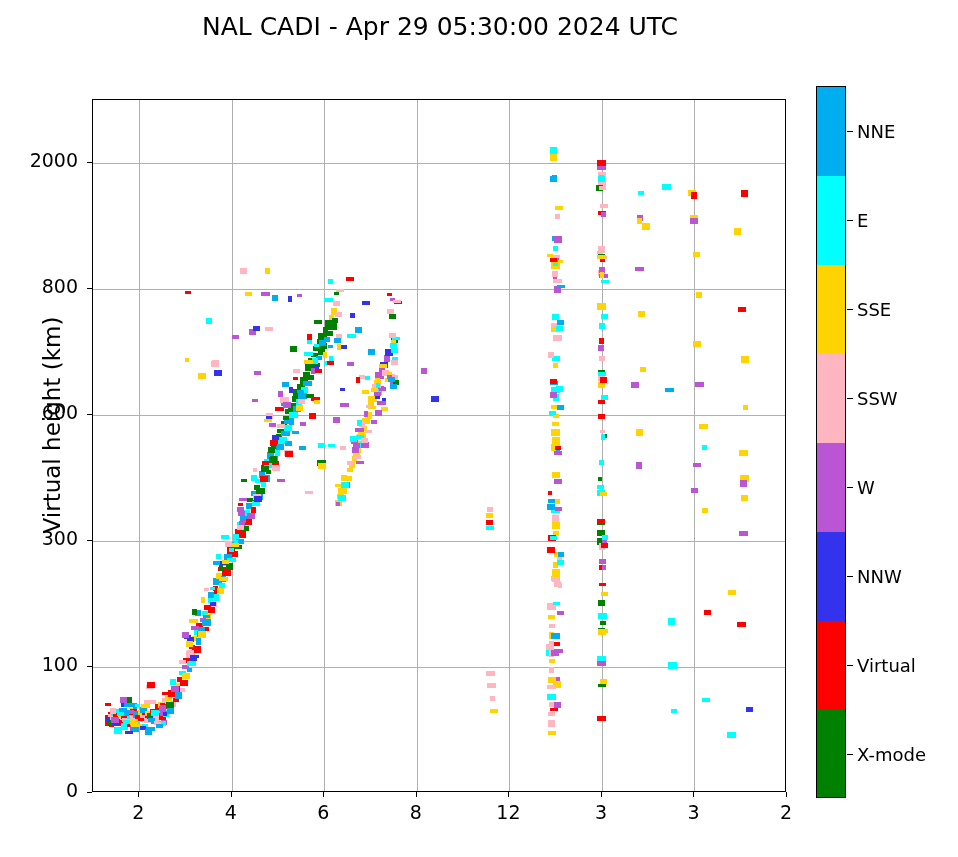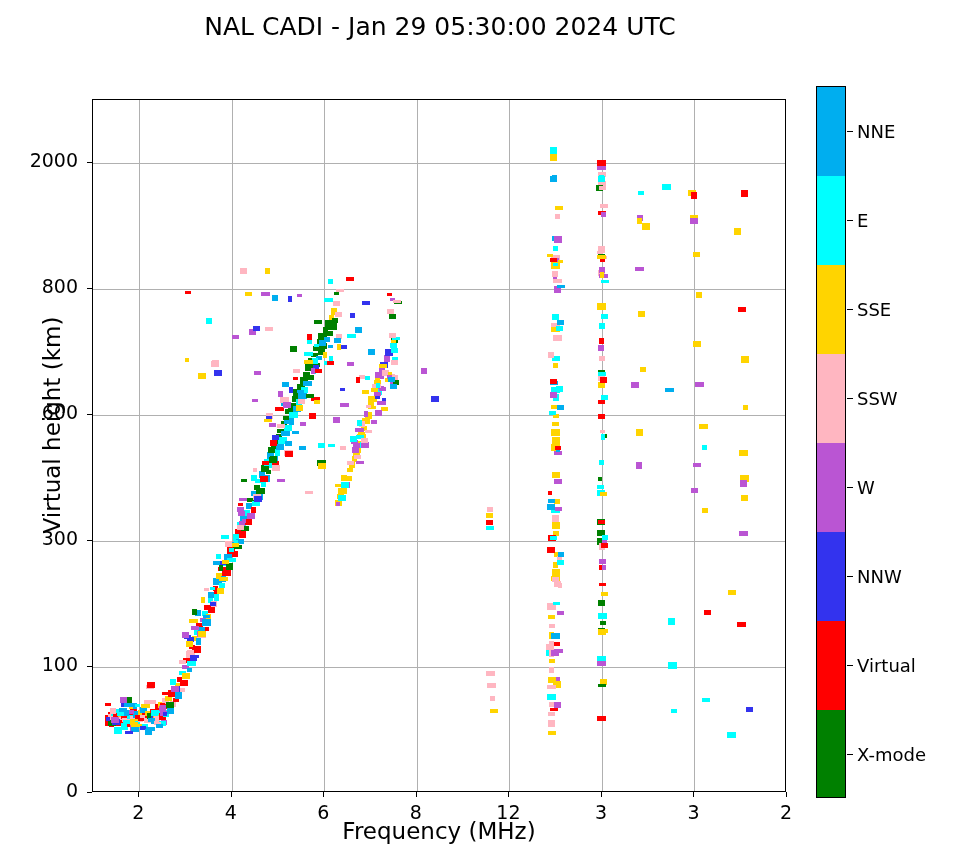--- a/index.html
+++ b/index.html
@@ -141,21 +141,21 @@
     white-space: nowrap;
     color: #000;
     transform: translateY(-50%);
   }
 </style>
 </head>
 <body>
 
 <div id="figure">
 
-  <div id="fig-title">NAL CADI - Jan 29 05:30:00 2024 UTC</div>
+  <div id="fig-title">NAL CADI - Apr 29 05:30:00 2024 UTC</div>
 
   <div id="plot-frame">
       <div class="gridline-v" style="left: 46.2667px;"></div>
       <div class="gridline-v" style="left: 138.8px;"></div>
       <div class="gridline-v" style="left: 231.333px;"></div>
       <div class="gridline-v" style="left: 323.867px;"></div>
       <div class="gridline-v" style="left: 416.4px;"></div>
       <div class="gridline-v" style="left: 508.933px;"></div>
       <div class="gridline-v" style="left: 601.467px;"></div>
       <div class="gridline-h" style="top: 567px;"></div>
@@ -2104,21 +2104,20 @@
       <div class="datapoint" style="left: 504.672px; top: 244.509px; width: 6px; height: 6px; background: rgb(186, 85, 211);"></div>
       <div class="datapoint" style="left: 504.955px; top: 271.954px; width: 8px; height: 4px; background: rgb(0, 255, 255);"></div>
       <div class="datapoint" style="left: 506.981px; top: 521.439px; width: 6px; height: 4px; background: rgb(0, 128, 0);"></div>
       <div class="datapoint" style="left: 507.104px; top: 159.319px; width: 5px; height: 3px; background: rgb(255, 0, 0);"></div>
       <div class="datapoint" style="left: 506.425px; top: 74.7136px; width: 5px; height: 6px; background: rgb(0, 255, 255);"></div>
       <div class="datapoint" style="left: 505.206px; top: 420.37px; width: 7px; height: 4px; background: rgb(255, 0, 0);"></div>
       <div class="datapoint" style="left: 504.388px; top: 154.551px; width: 9px; height: 4px; background: rgb(255, 212, 0);"></div>
     </div>
 
   <div id="ylabel">Virtual height (km)</div>
-  <div id="xlabel">Frequency (MHz)</div>
 
   <div id="colorbar">
       <div class="cbar-seg" style="top: 0px; height: 89px; background: rgb(0, 174, 239);"></div>
       <div class="cbar-seg" style="top: 89px; height: 89px; background: rgb(0, 255, 255);"></div>
       <div class="cbar-seg" style="top: 178px; height: 89px; background: rgb(255, 212, 0);"></div>
       <div class="cbar-seg" style="top: 267px; height: 89px; background: rgb(255, 182, 193);"></div>
       <div class="cbar-seg" style="top: 356px; height: 89px; background: rgb(186, 85, 211);"></div>
       <div class="cbar-seg" style="top: 445px; height: 89px; background: rgb(51, 51, 238);"></div>
       <div class="cbar-seg" style="top: 534px; height: 89px; background: rgb(255, 0, 0);"></div>
       <div class="cbar-seg" style="top: 623px; height: 89px; background: rgb(0, 128, 0);"></div>

